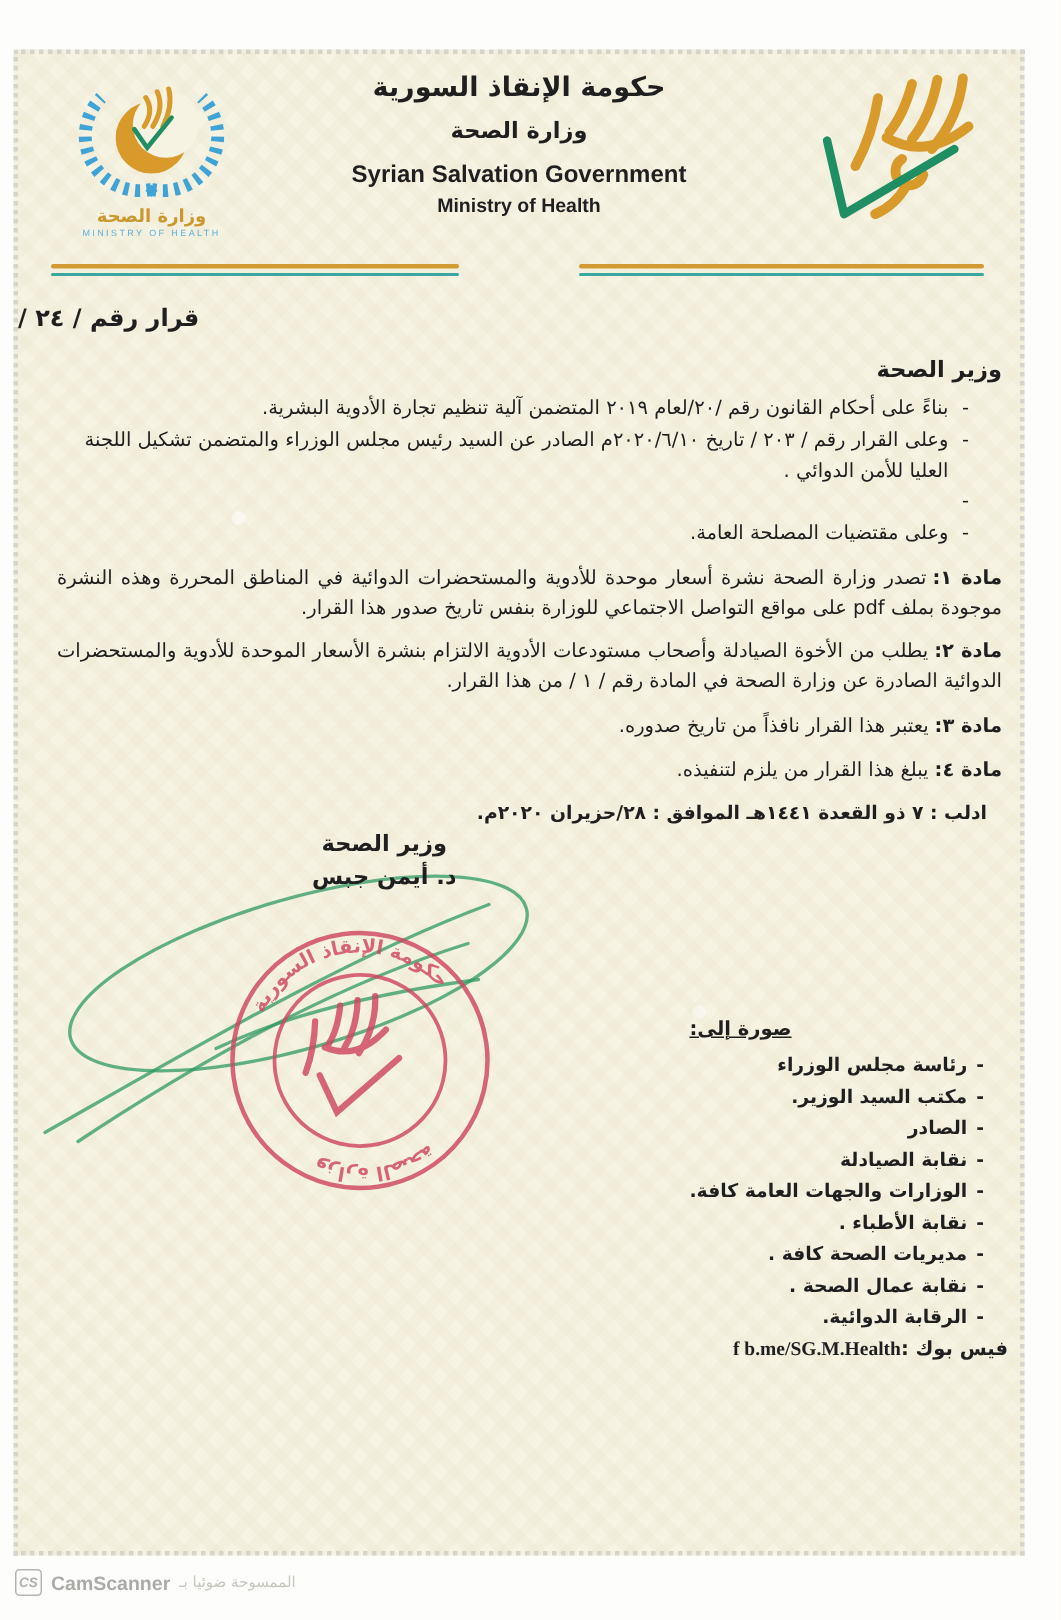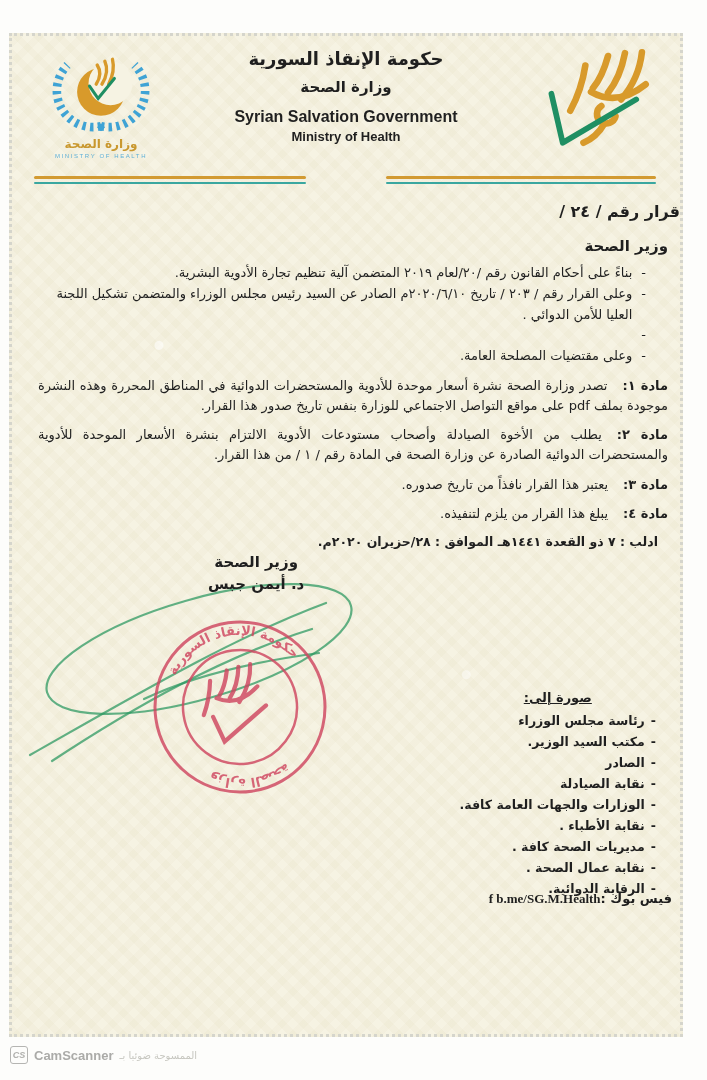--- a/index.html
+++ b/index.html
@@ -32,37 +32,37 @@
 
   
   .rules{position:relative;height:10px;margin-top:4px;direction:ltr;}
   .rule-seg{position:absolute;top:0;}
   .seg-left{left:22px;width:272px;}
   .seg-right{left:374px;width:270px;}
   .bar-gold{height:3px;background:#d29a32;border-radius:2px;}
   .bar-teal{height:2px;background:#3aa7a0;margin-top:3px;border-radius:2px;}
 
   
-  .decree-title{text-align:right;font-weight:bold;font-size:16px;margin-top:16px;}
+  .decree-title{text-align:left;font-weight:bold;font-size:16px;margin-top:16px;}
   .authority{font-weight:bold;font-size:15px;margin:16px 12px 0 0;}
   .preamble{margin:8px 34px 0 26px;font-size:13px;line-height:1.6;}
   .p-item{display:flex;gap:9px;}
   .dash{flex:0 0 auto;}
   .decides{text-align:center;font-weight:bold;font-size:16.5px;margin-top:8px;}
   .article{margin:9px 12px 0 26px;font-size:13px;line-height:1.55;text-align:justify;}
-  .article b{margin-left:15px;}
+  .article b{margin-left:4px;}
   .date-line{font-weight:bold;font-size:12.5px;margin:10px 22px 0 0;}
 
   
   .lower{position:relative;height:332px;direction:ltr;}
   .sig-text{position:absolute;left:196px;top:2px;text-align:center;font-weight:bold;font-size:15px;line-height:1.5;direction:rtl;}
   .sig-stroke{position:absolute;left:2px;top:30px;}
   .stamp{position:absolute;left:138px;top:68px;transform:rotate(-8deg);}
   .stamp text{font-weight:bold;fill:#cf4660;font-size:13px;font-family:"DejaVu Sans",sans-serif;}
-  .distribution{position:absolute;right:24px;top:138px;direction:rtl;text-align:center;font-size:12.5px;font-weight:bold;line-height:1.68;}
+  .distribution{position:absolute;right:24px;top:127px;direction:rtl;text-align:left;font-size:12.5px;font-weight:bold;line-height:1.68;}
   .d-heading{font-size:13px;text-decoration:underline;margin-bottom:1px;}
   .d-item{display:flex;gap:6px;justify-content:flex-start;}
 
   
   .contacts{margin:8px 8px 0 0;font-size:13px;line-height:1.55;font-weight:bold;}
   .c-line{direction:rtl;}
   .c-value{font-family:"Liberation Serif","DejaVu Serif",serif;}
 
   
   .camscanner{position:absolute;left:10px;top:1046px;display:flex;align-items:center;gap:6px;direction:ltr;}

